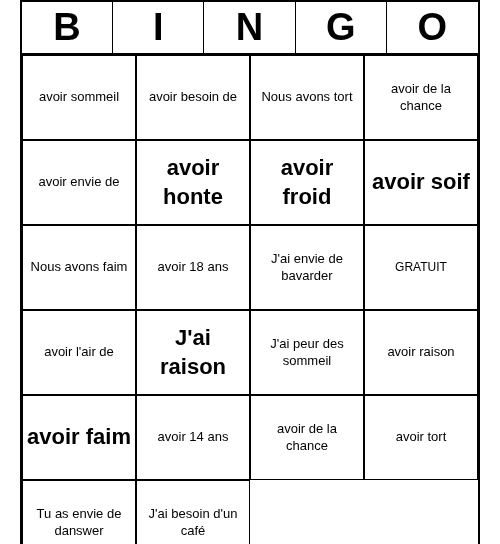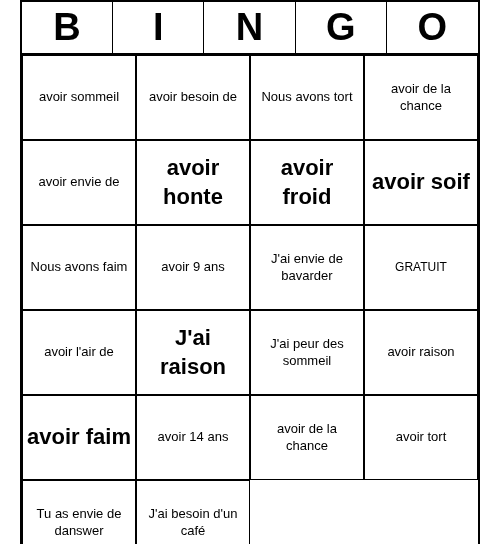--- a/index.html
+++ b/index.html
@@ -67,21 +67,21 @@
   <div class="bingo-grid">
   <div class="bingo-cell">avoir sommeil</div>
       <div class="bingo-cell">avoir besoin de</div>
       <div class="bingo-cell">Nous avons tort</div>
       <div class="bingo-cell">avoir de la chance</div>
       <div class="bingo-cell">avoir envie de</div>
       <div class="bingo-cell large-text">avoir honte</div>
       <div class="bingo-cell large-text">avoir froid</div>
       <div class="bingo-cell large-text">avoir soif</div>
       <div class="bingo-cell">Nous avons faim</div>
-      <div class="bingo-cell">avoir 9 ans</div>
+      <div class="bingo-cell">avoir 18 ans</div>
       <div class="bingo-cell">J'ai envie de bavarder</div>
       <div class="bingo-cell gratuit">GRATUIT</div>
       <div class="bingo-cell">avoir l'air de</div>
       <div class="bingo-cell large-text">J'ai raison</div>
       <div class="bingo-cell">J'ai peur des sommeil</div>
       <div class="bingo-cell">avoir raison</div>
       <div class="bingo-cell large-text">avoir faim</div>
       <div class="bingo-cell">avoir 14 ans</div>
       <div class="bingo-cell">avoir de la chance</div>
       <div class="bingo-cell">avoir tort</div>

